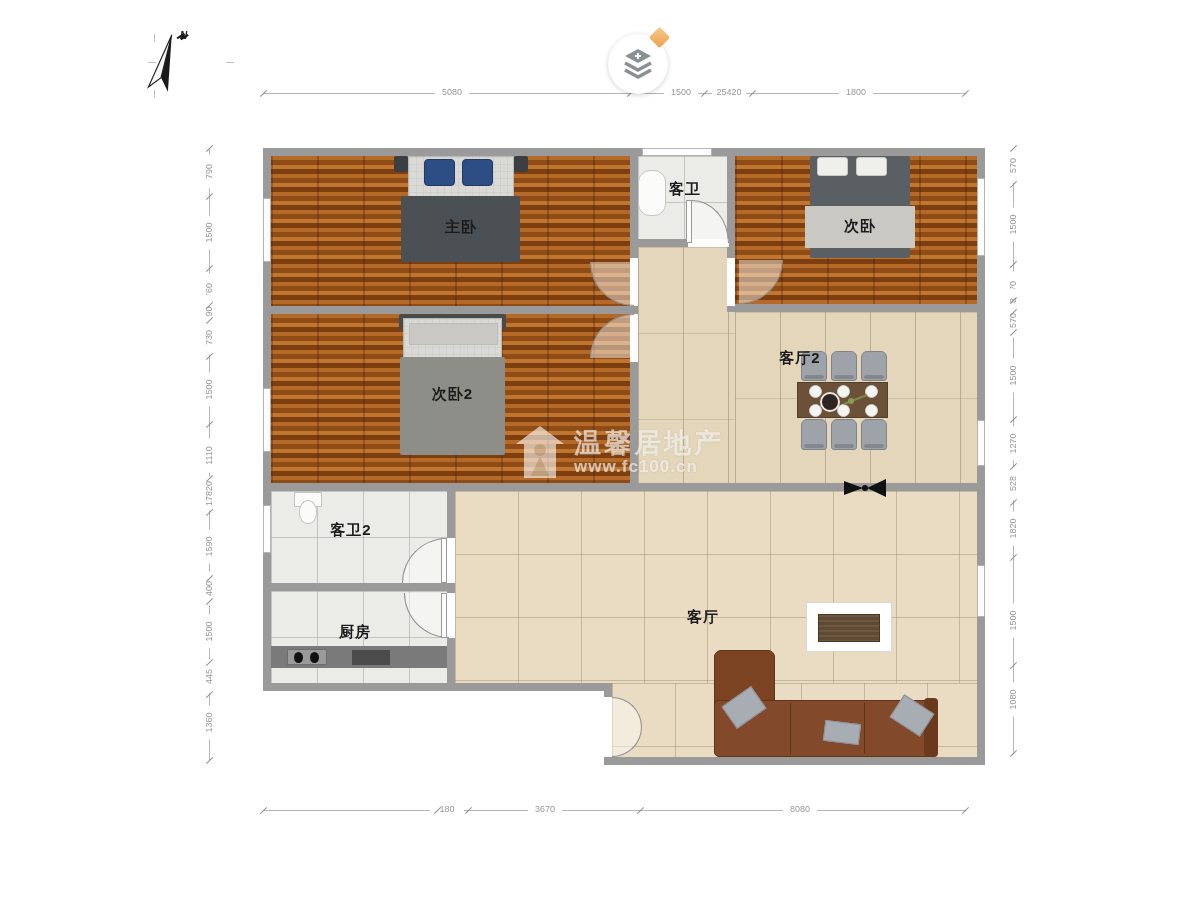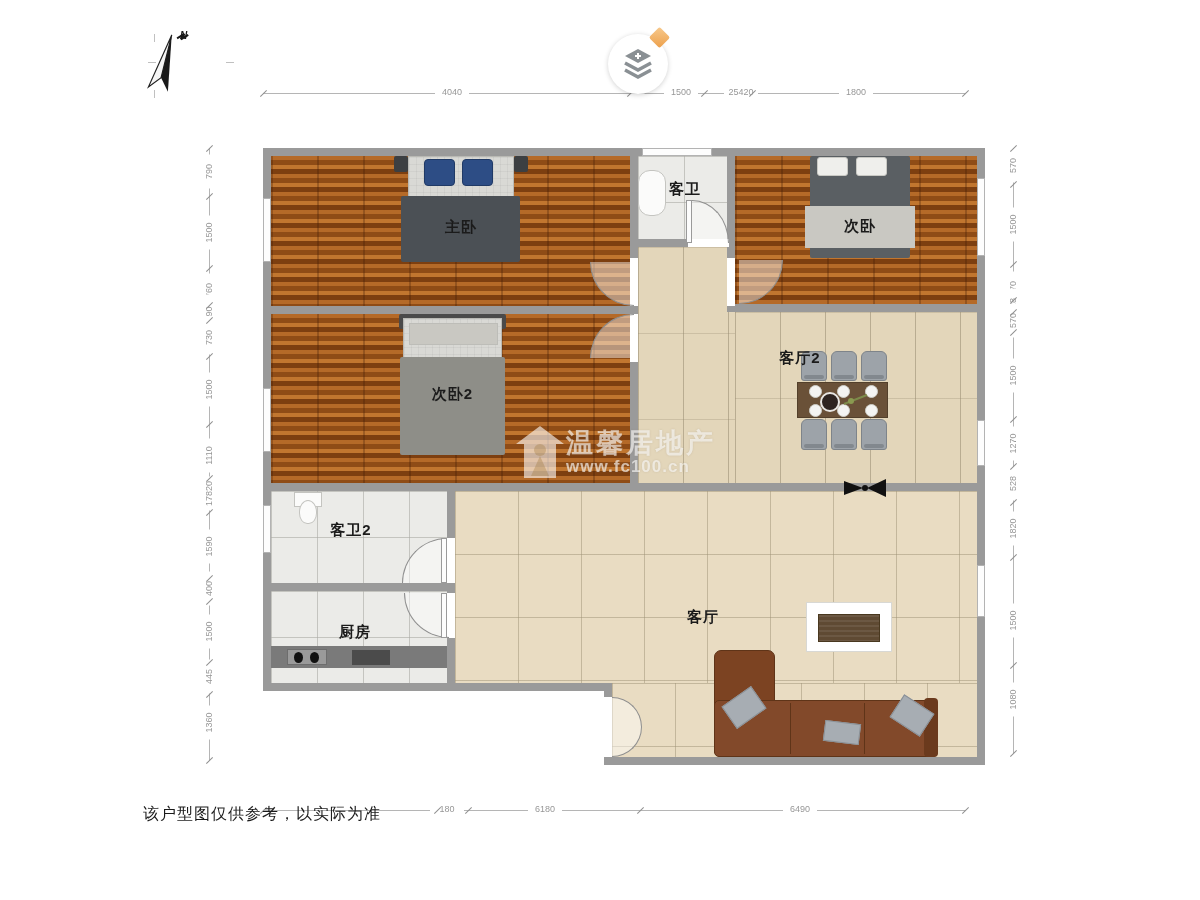--- a/index.html
+++ b/index.html
@@ -49,21 +49,21 @@
   .chair{position:absolute;background:#9da3a9;border:1px solid #7e848a;border-radius:6px 6px 3px 3px;box-sizing:border-box;z-index:21;}
   .chair:after{content:"";position:absolute;left:2px;right:2px;bottom:1px;height:4px;background:#82888e;border-radius:2px;}
   .plate{position:absolute;width:11px;height:11px;border-radius:50%;background:#f4f4f2;border:1px solid #cfcfc9;z-index:23;}
   .room-label{position:absolute;z-index:50;font-size:15px;font-weight:700;color:#1b1b1b;text-align:center;letter-spacing:1px;}
   
   .dim-line{position:absolute;background:#b5b5b5;z-index:5;}
   .dim-label{position:absolute;font-size:9px;color:#979797;background:#fff;text-align:center;z-index:6;line-height:11px;}
   .dim-label.v{transform:rotate(-90deg);}
   .tick{position:absolute;width:1px;height:9px;background:#8f8f8f;transform:rotate(45deg);z-index:6;}
   
-  .watermark{position:absolute;z-index:60;display:flex;align-items:center;pointer-events:none;}
+  .watermark{position:absolute;z-index:60;display:flex;align-items:center;gap:8px;pointer-events:none;}
   .wm-text{color:rgba(255,255,255,.62);text-shadow:0 0 2px rgba(130,118,100,.25);}
   .wm-brand{font-size:27px;font-weight:700;letter-spacing:3px;line-height:28px;}
   .wm-url{font-size:17px;font-weight:700;letter-spacing:1px;line-height:19px;}
   
   .logo-circle{position:absolute;width:60px;height:60px;border-radius:50%;background:#fff;
     box-shadow:0 1px 5px rgba(0,0,0,.18);z-index:70;display:flex;align-items:center;justify-content:center;}
   .logo-diamond{position:absolute;width:15px;height:15px;background:linear-gradient(135deg,#f7c98c,#eda04b);
     transform:rotate(45deg);z-index:71;border-radius:2px;}
   .disclaimer{position:absolute;font-size:16px;color:#1a1a1a;z-index:50;letter-spacing:1px;}
   .counter{background:#7a7a7a;}
@@ -238,32 +238,32 @@
       <circle cx="26" cy="26" r="6" fill="rgba(160,120,60,0.35)"></circle>
       <path d="M26 32 L17 52 L35 52 Z" fill="rgba(160,120,60,0.35)"></path>
     </svg>
     <div>
       <div class="wm-text wm-brand">温馨居地产</div>
       <div class="wm-text wm-url">www.fc100.cn</div>
     </div>
   </div>
 
   <div id="dims">
-      <span class="dim-label" style="width: 34px; left: 435px; top: 87px;">4040</span>
+      <span class="dim-label" style="width: 34px; left: 435px; top: 87px;">5080</span>
       <span class="dim-label" style="width: 34px; left: 664px; top: 87px;">1500</span>
-      <span class="dim-label" style="width: 34px; left: 712px; top: 87px; margin-left: 12px;">25420</span>
+      <span class="dim-label" style="width: 34px; left: 712px; top: 87px;">25420</span>
       <span class="dim-label" style="width: 34px; left: 839px; top: 87px;">1800</span>
       <span class="tick" style="left: 263px; top: 89px;"></span>
       <span class="tick" style="left: 630px; top: 89px;"></span>
       <span class="tick" style="left: 704px; top: 89px;"></span>
       <span class="tick" style="left: 752px; top: 89px;"></span>
       <span class="tick" style="left: 965px; top: 89px;"></span>
       <span class="dim-label" style="width: 34px; left: 430px; top: 804px;">180</span>
-      <span class="dim-label" style="width: 34px; left: 528px; top: 804px;">6180</span>
-      <span class="dim-label" style="width: 34px; left: 783px; top: 804px;">6490</span>
+      <span class="dim-label" style="width: 34px; left: 528px; top: 804px;">3670</span>
+      <span class="dim-label" style="width: 34px; left: 783px; top: 804px;">8080</span>
       <span class="tick" style="left: 263px; top: 806px;"></span>
       <span class="tick" style="left: 437px; top: 806px;"></span>
       <span class="tick" style="left: 468px; top: 806px;"></span>
       <span class="tick" style="left: 640px; top: 806px;"></span>
       <span class="tick" style="left: 965px; top: 806px;"></span>
       <span class="dim-label v" style="width: 34px; left: 192px; top: 166px;">790</span>
       <span class="dim-label v" style="width: 34px; left: 192px; top: 227px;">1500</span>
       <span class="dim-label v" style="width: 34px; left: 192px; top: 285px;">760</span>
       <span class="dim-label v" style="width: 34px; left: 192px; top: 306px;">90</span>
       <span class="dim-label v" style="width: 34px; left: 192px; top: 332px;">730</span>
@@ -311,15 +311,14 @@
       <span class="tick" style="left: 1013px; top: 498px;"></span>
       <span class="tick" style="left: 1013px; top: 553px;"></span>
       <span class="tick" style="left: 1013px; top: 661px;"></span>
       <span class="tick" style="left: 1013px; top: 749px;"></span>
     </div>
   <div class="dim-line" style="left:263px;top:93px;width:702px;height:1px;"></div>
   <div class="dim-line" style="left:263px;top:810px;width:702px;height:1px;"></div>
   <div class="dim-line" style="left:209px;top:148px;width:1px;height:612px;"></div>
   <div class="dim-line" style="left:1013px;top:148px;width:1px;height:605px;"></div>
 
-  <div class="disclaimer" style="left:143px;top:804px;">该户型图仅供参考，以实际为准</div>
 
 </div>
 
 </body></html>

